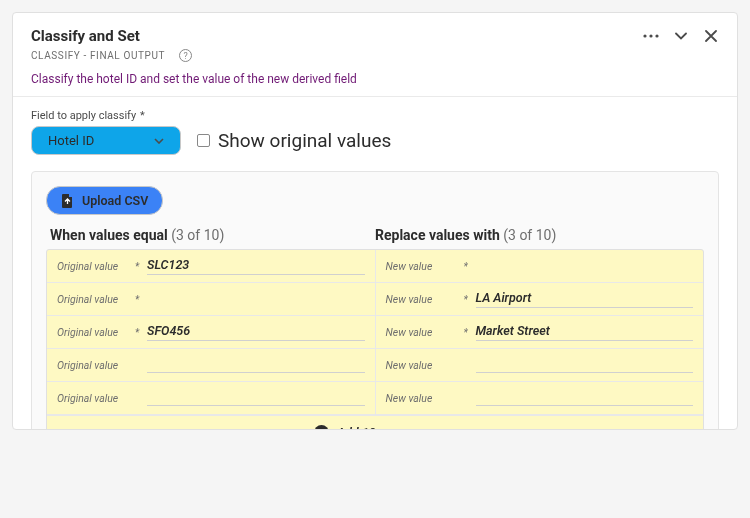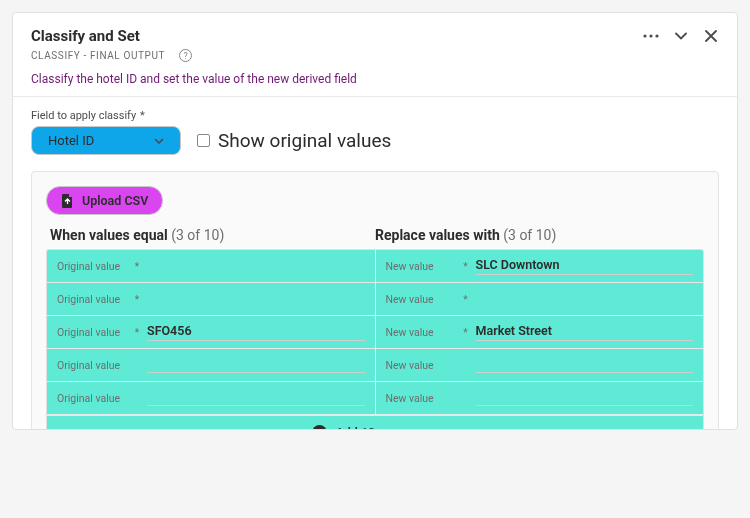--- a/index.html
+++ b/index.html
@@ -134,21 +134,21 @@
   .table-toolbar {
     display: flex;
     justify-content: space-between;
     margin-bottom: 12px;
   }
   .btn {
     display: inline-flex;
     align-items: center;
     gap: 8px;
     border: 1px solid #c8c8c8;
-    background: #d946ef;
+    background: #3b82f6;
     border-radius: 14px;
     padding: 6px 14px;
     font-size: 12.5px;
     font-weight: 600;
     cursor: pointer;
     color: #2c2c2c;
   }
   .col-headers {
     display: flex;
     margin-bottom: 6px;
@@ -159,21 +159,22 @@
     font-size: 14px;
     font-weight: 700;
   }
   .col-count {
     font-weight: 400;
     color: #6e6e6e;
   }
   .grid {
     border: 1px solid #e0e0e0;
     border-radius: 3px;
-    background: #5eead4;
+    background: #fef9c3;
+    font-style: italic;
   }
   .grid-row {
     display: flex;
     border-bottom: 1px solid #e8e8e8;
     min-height: 33px;
   }
   .grid-row:last-child { border-bottom: none; }
   .cell {
     flex: 1;
     display: flex;
@@ -304,35 +305,36 @@
           <span>Replace values with</span>
           <span class="col-count">(3 of 10)</span>
         </div>
       </div>
 
       <div class="grid" id="grid">
           <div class="grid-row">
             <div class="cell cell-left">
               <span class="cell-label">Original value</span>
               <span class="cell-ast">*</span>
-            </div>
-            <div class="cell">
-              <span class="cell-label">New value</span>
-              <span class="cell-ast">*</span>
-              <span class="cell-value">SLC Downtown</span>
-            </div>
-          </div>
-          <div class="grid-row">
-            <div class="cell cell-left">
-              <span class="cell-label">Original value</span>
-              <span class="cell-ast">*</span>
-            </div>
-            <div class="cell">
-              <span class="cell-label">New value</span>
-              <span class="cell-ast">*</span>
+              <span class="cell-value">SLC123</span>
+            </div>
+            <div class="cell">
+              <span class="cell-label">New value</span>
+              <span class="cell-ast">*</span>
+            </div>
+          </div>
+          <div class="grid-row">
+            <div class="cell cell-left">
+              <span class="cell-label">Original value</span>
+              <span class="cell-ast">*</span>
+            </div>
+            <div class="cell">
+              <span class="cell-label">New value</span>
+              <span class="cell-ast">*</span>
+              <span class="cell-value">LA Airport</span>
             </div>
           </div>
           <div class="grid-row">
             <div class="cell cell-left">
               <span class="cell-label">Original value</span>
               <span class="cell-ast">*</span>
               <span class="cell-value">SFO456</span>
             </div>
             <div class="cell">
               <span class="cell-label">New value</span>

